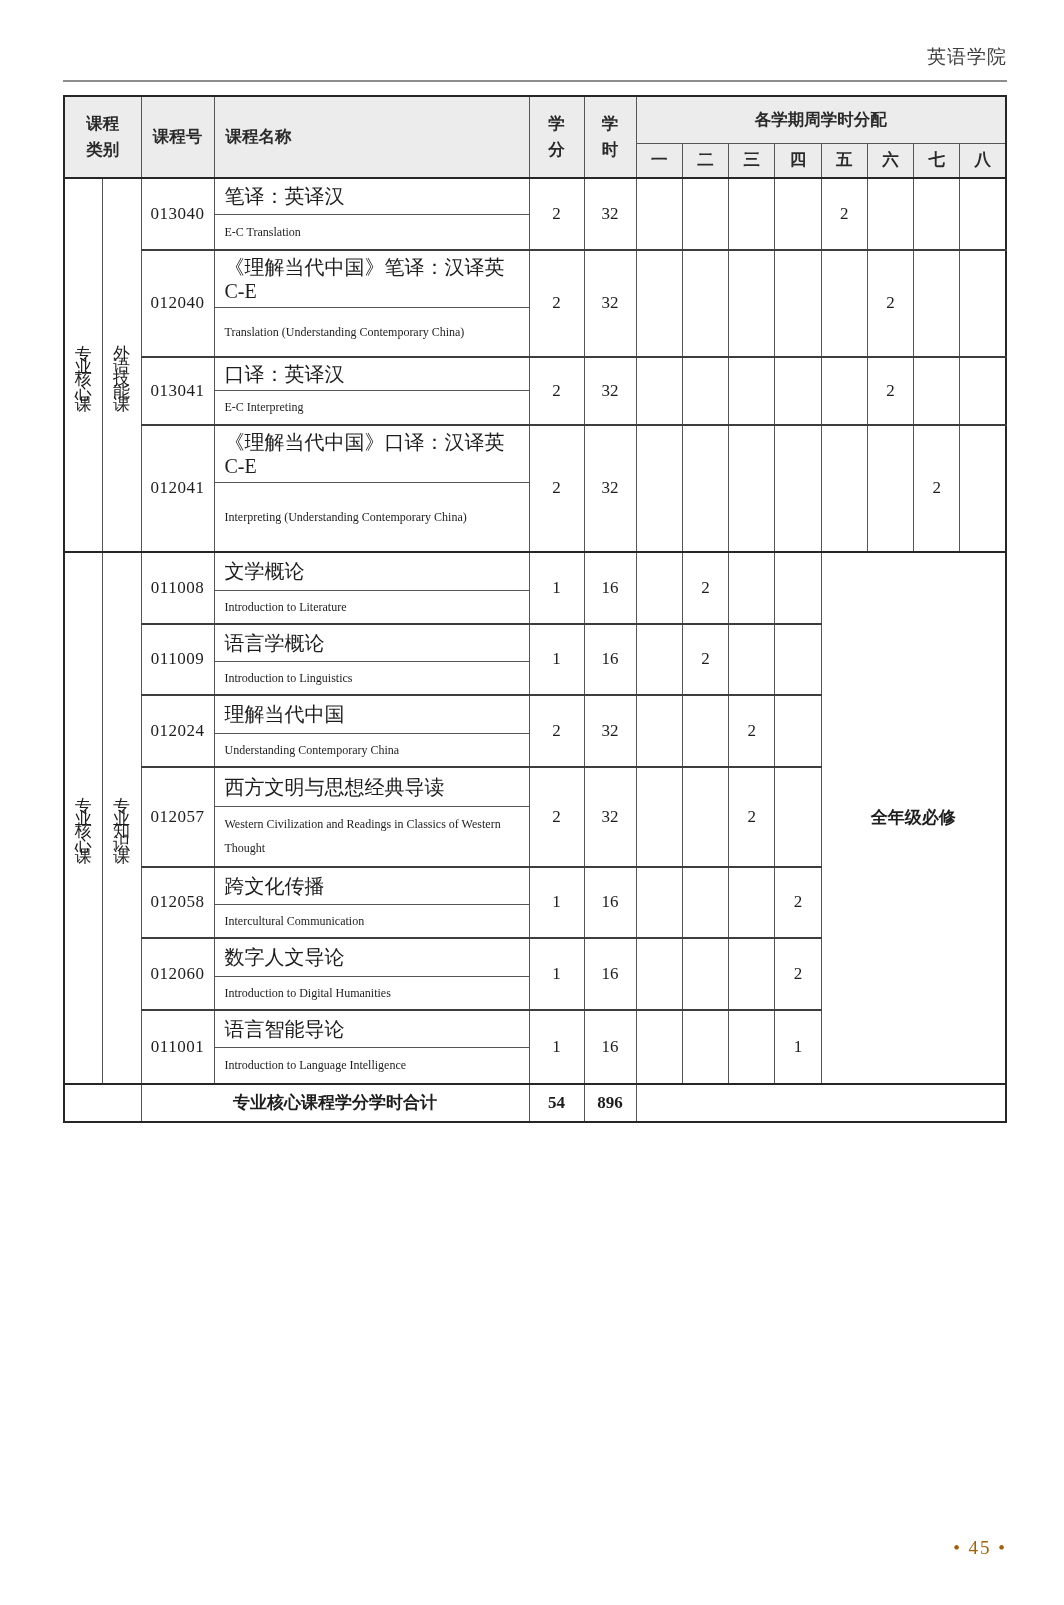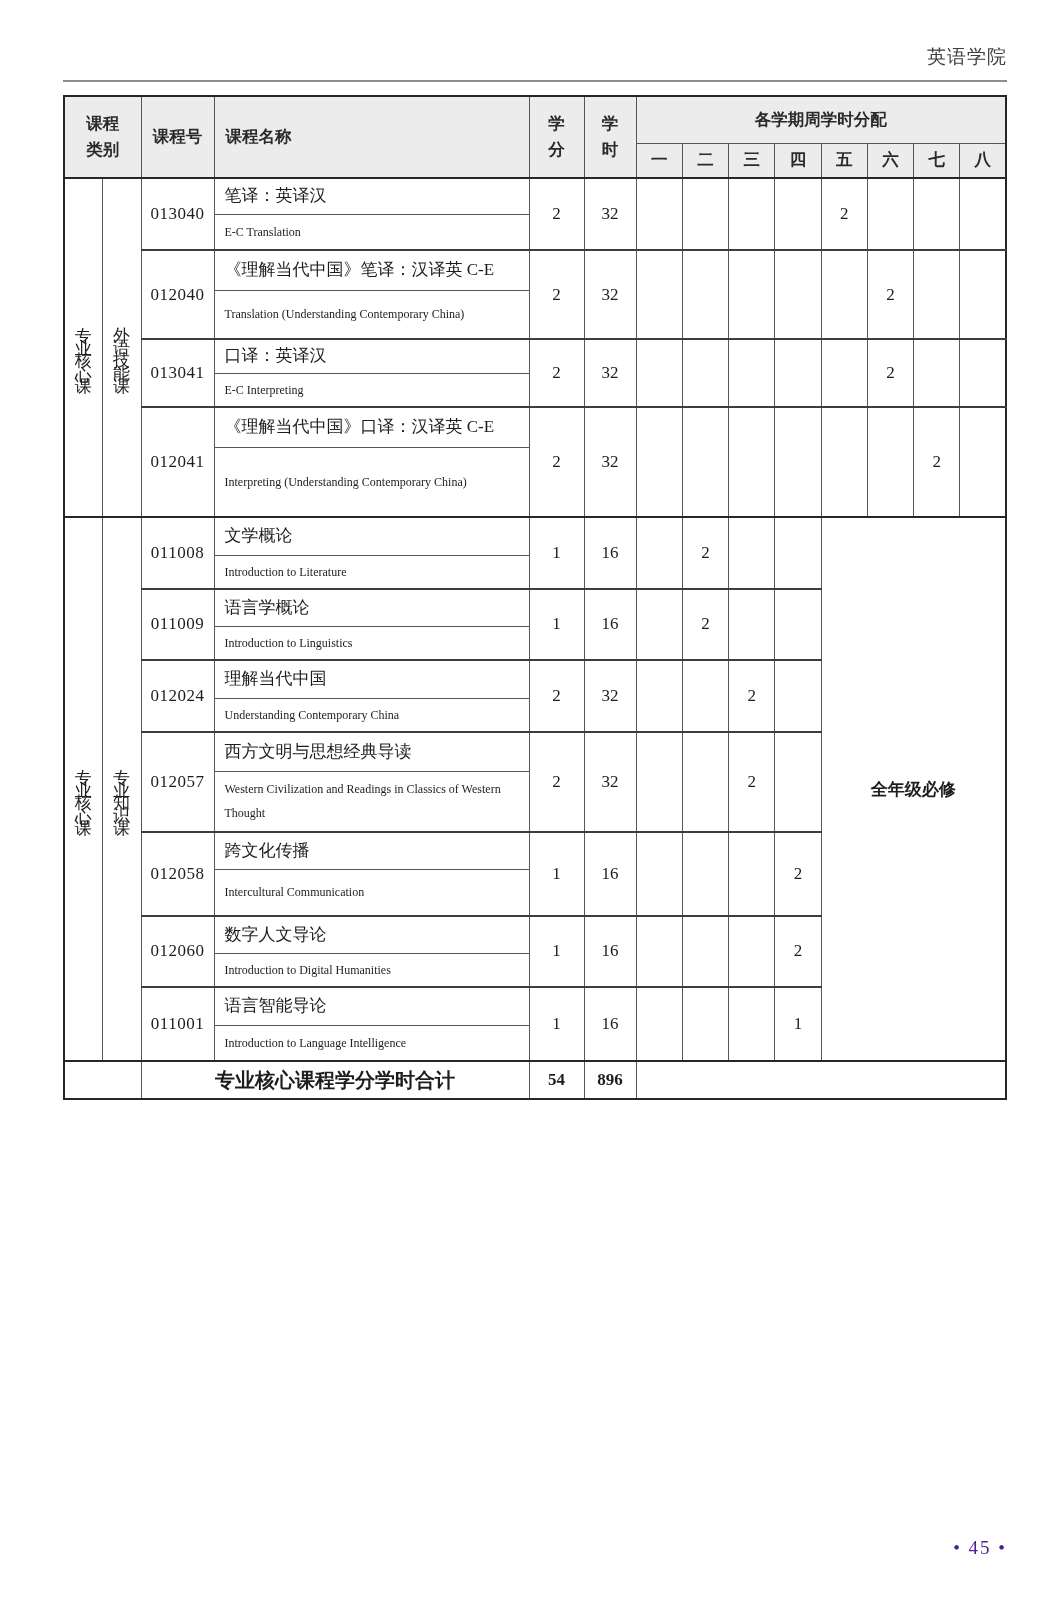--- a/index.html
+++ b/index.html
@@ -78,45 +78,45 @@
     letter-spacing: 0.75em;
     font-size: 17px;
     color: #1d1d1d;
   }
   td.cno { font-size: 17px; letter-spacing: 0.5px; }
   td.cname {
     text-align: left;
     padding: 4px 10px;
     line-height: 24px;
   }
-  td.cname.zh { font-size: 17px; }
+  td.cname.zh { font-size: 20px; }
   td.cname.en { font-size: 12px; }
   td.num, td.sem { font-size: 17px; }
   td.merged-note { font-size: 17px; font-weight: bold; }
 
   
   tr.course-top > td { border-top: 2px solid #3d3d3d; }
   tr.section-top > td { border-top: 2px solid #262626; }
 
   tr.total-row { height: 38px; }
   tr.total-row td.total-label {
     font-family: Liberation Sans, sans-serif;
     font-weight: bold;
-    font-size: 20px;
+    font-size: 17px;
   }
   tr.total-row td.total-num { font-weight: bold; font-size: 17px; margin-left: 28px; }
 
   .page-footer {
     position: absolute;
     top: 1537px;
     left: 63px;
     width: 944px;
     text-align: right;
     font-size: 19px;
-    color: #4c1d95;
+    color: #a16207;
     letter-spacing: 2px;
   }
 </style>
 </head>
 <body>
 
 <div class="content">
 
   <div class="doc-header">英语学院</div>
   <div class="header-rule"></div>
@@ -303,21 +303,21 @@
         <td class="cno" rowspan="2">012058</td>
         <td class="cname zh" style="height:38px">跨文化传播</td>
         <td class="num" rowspan="2">1</td>
         <td class="num" rowspan="2">16</td>
         <td class="sem" rowspan="2"></td>
         <td class="sem" rowspan="2"></td>
         <td class="sem" rowspan="2"></td>
         <td class="sem" rowspan="2">2</td>
       </tr>
       <tr>
-        <td class="cname en" style="height:46px">Intercultural Communication</td>
+        <td class="cname en" style="height:33px">Intercultural Communication</td>
       </tr>
 
       <tr class="course-top">
         <td class="cno" rowspan="2">012060</td>
         <td class="cname zh" style="height:38px">数字人文导论</td>
         <td class="num" rowspan="2">1</td>
         <td class="num" rowspan="2">16</td>
         <td class="sem" rowspan="2"></td>
         <td class="sem" rowspan="2"></td>
         <td class="sem" rowspan="2"></td>

